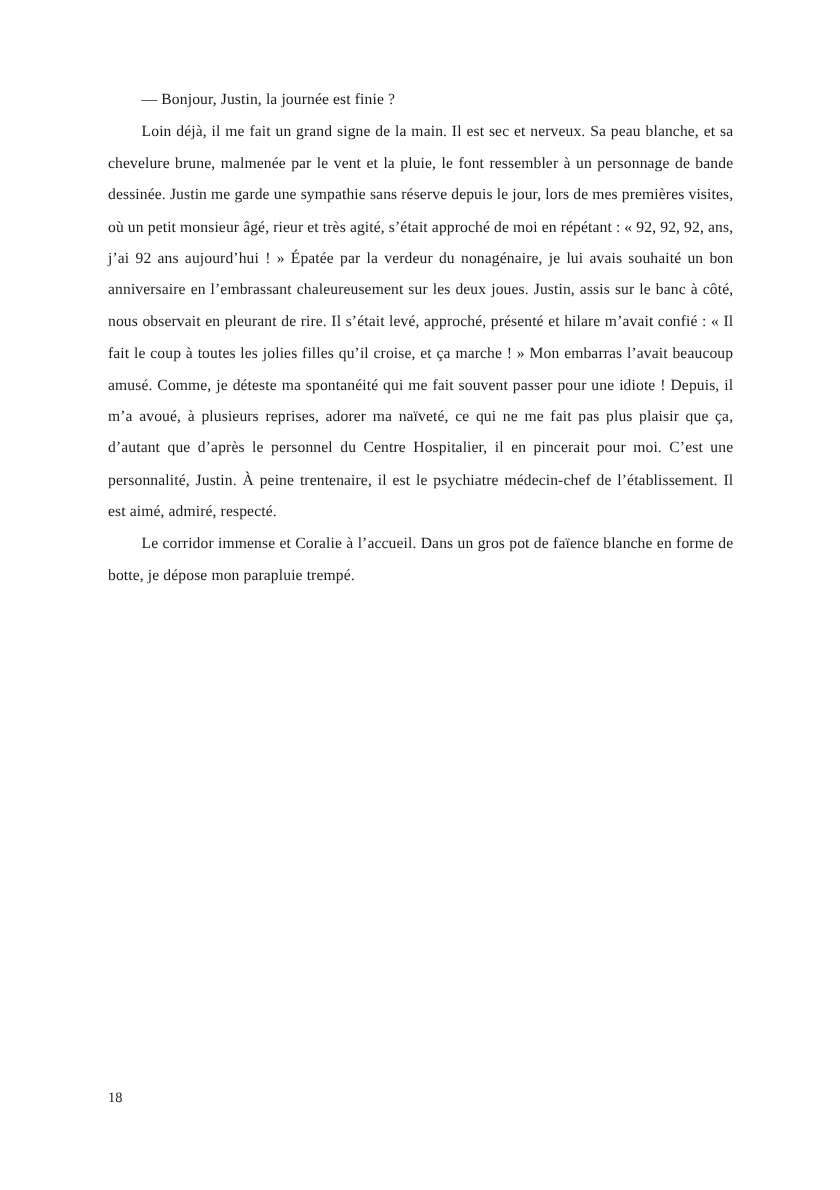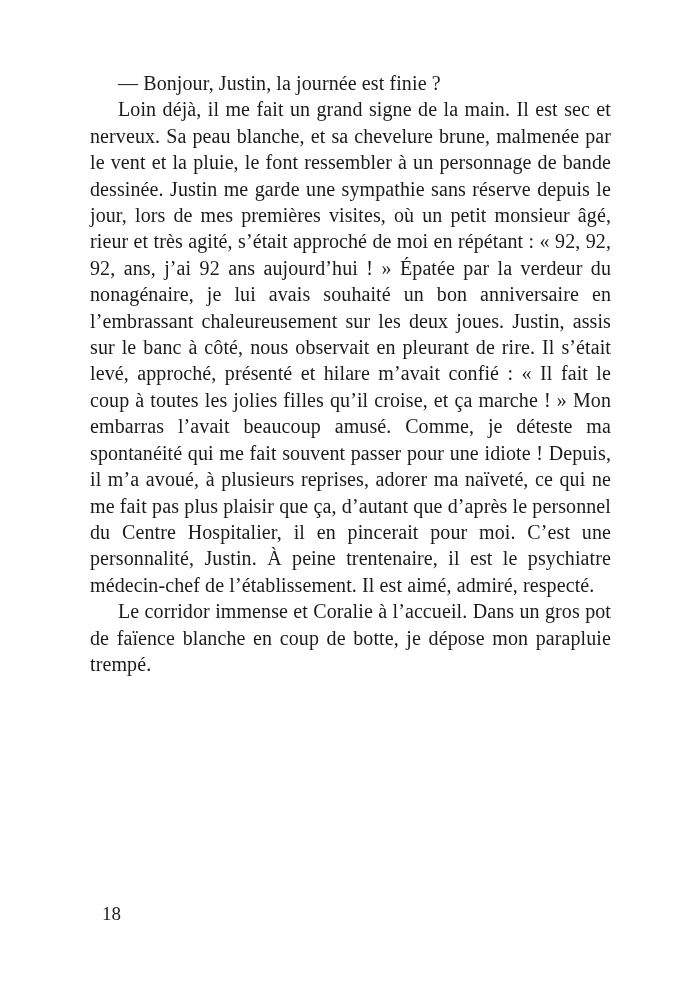--- a/index.html
+++ b/index.html
@@ -16,36 +16,36 @@
     color: #1b1b1b;
   }
   .book-page {
     position: absolute;
     left: 90px;
     top: 70px;
     width: 521px;
   }
   .para {
     margin: 0;
-    font-size: 20px;
+    font-size: 13px;
     line-height: 26.4px;
     text-align: justify;
     text-indent: 28px;
     letter-spacing: 0.1px;
   }
   .page-number {
     position: absolute;
-    left: 102px;
+    left: 90px;
     top: 903px;
-    font-size: 19px;
+    font-size: 12px;
     line-height: 22px;
   }
 </style>
 </head>
 <body>
 
 <div class="book-page">
   <p class="para">— Bonjour, Justin, la journée est finie&nbsp;?</p>
   <p class="para">Loin déjà, il me fait un grand signe de la main. Il est sec et nerveux. Sa peau blanche, et sa chevelure brune, malmenée par le vent et la pluie, le font ressembler à un personnage de bande dessinée. Justin me garde une sympathie sans réserve depuis le jour, lors de mes premières visites, où un petit monsieur âgé, rieur et très agité, s’était approché de moi en répétant&nbsp;: «&nbsp;92, 92, 92, ans, j’ai 92 ans aujourd’hui&nbsp;!&nbsp;» Épatée par la verdeur du nonagénaire, je lui avais souhaité un bon anniversaire en l’embrassant chaleureusement sur les deux joues. Justin, assis sur le banc à côté, nous observait en pleurant de rire. Il s’était levé, approché, présenté et hilare m’avait confié&nbsp;: «&nbsp;Il fait le coup à toutes les jolies filles qu’il croise, et ça marche&nbsp;!&nbsp;» Mon embarras l’avait beaucoup amusé. Comme, je déteste ma spontanéité qui me fait souvent passer pour une idiote&nbsp;! Depuis, il m’a avoué, à plusieurs reprises, adorer ma naïveté, ce qui ne me fait pas plus plaisir que ça, d’autant que d’après le personnel du Centre Hospitalier, il en pincerait pour moi. C’est une personnalité, Justin. À peine trentenaire, il est le psychiatre médecin-chef de l’établissement. Il est aimé, admiré, respecté.</p>
-  <p class="para">Le corridor immense et Coralie à l’accueil. Dans un gros pot de faïence blanche en coup de botte, je dépose mon parapluie trempé.</p>
+  <p class="para">Le corridor immense et Coralie à l’accueil. Dans un gros pot de faïence blanche en forme de botte, je dépose mon parapluie trempé.</p>
 </div>
 
 <div class="page-number">18</div>
 
 </body></html>

